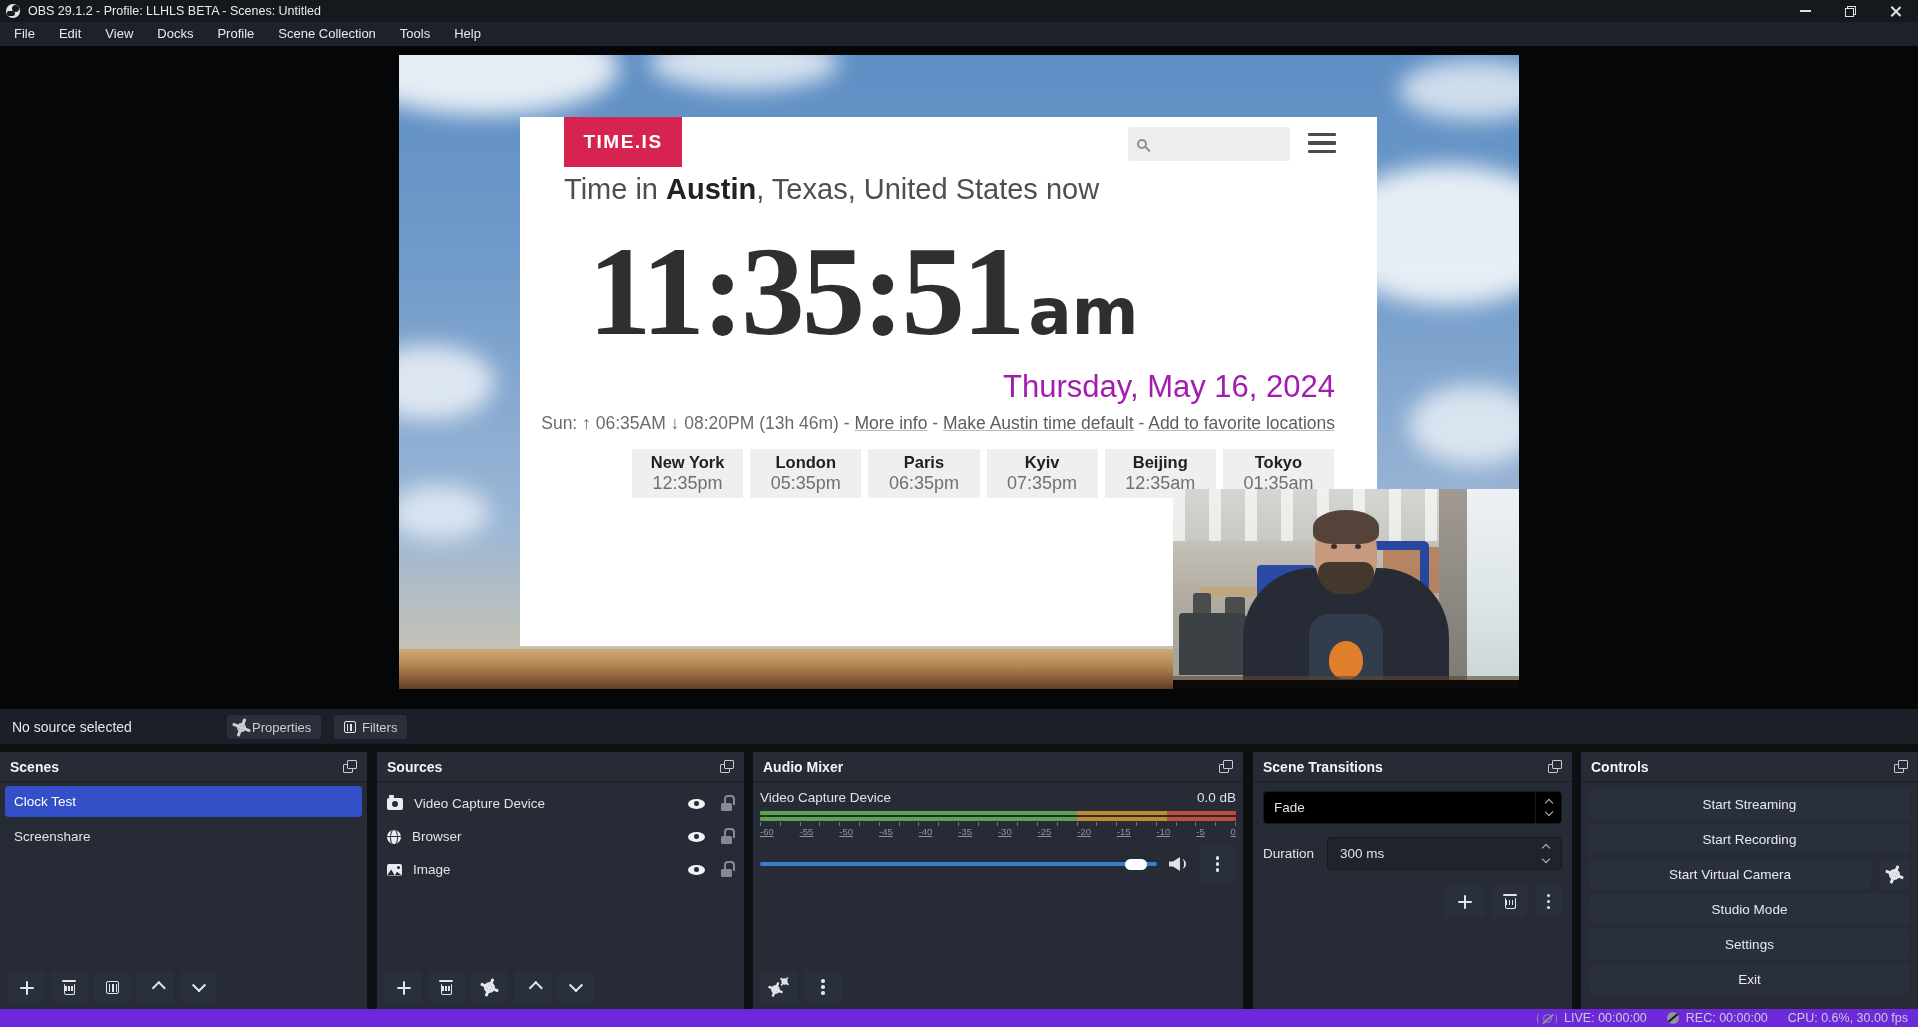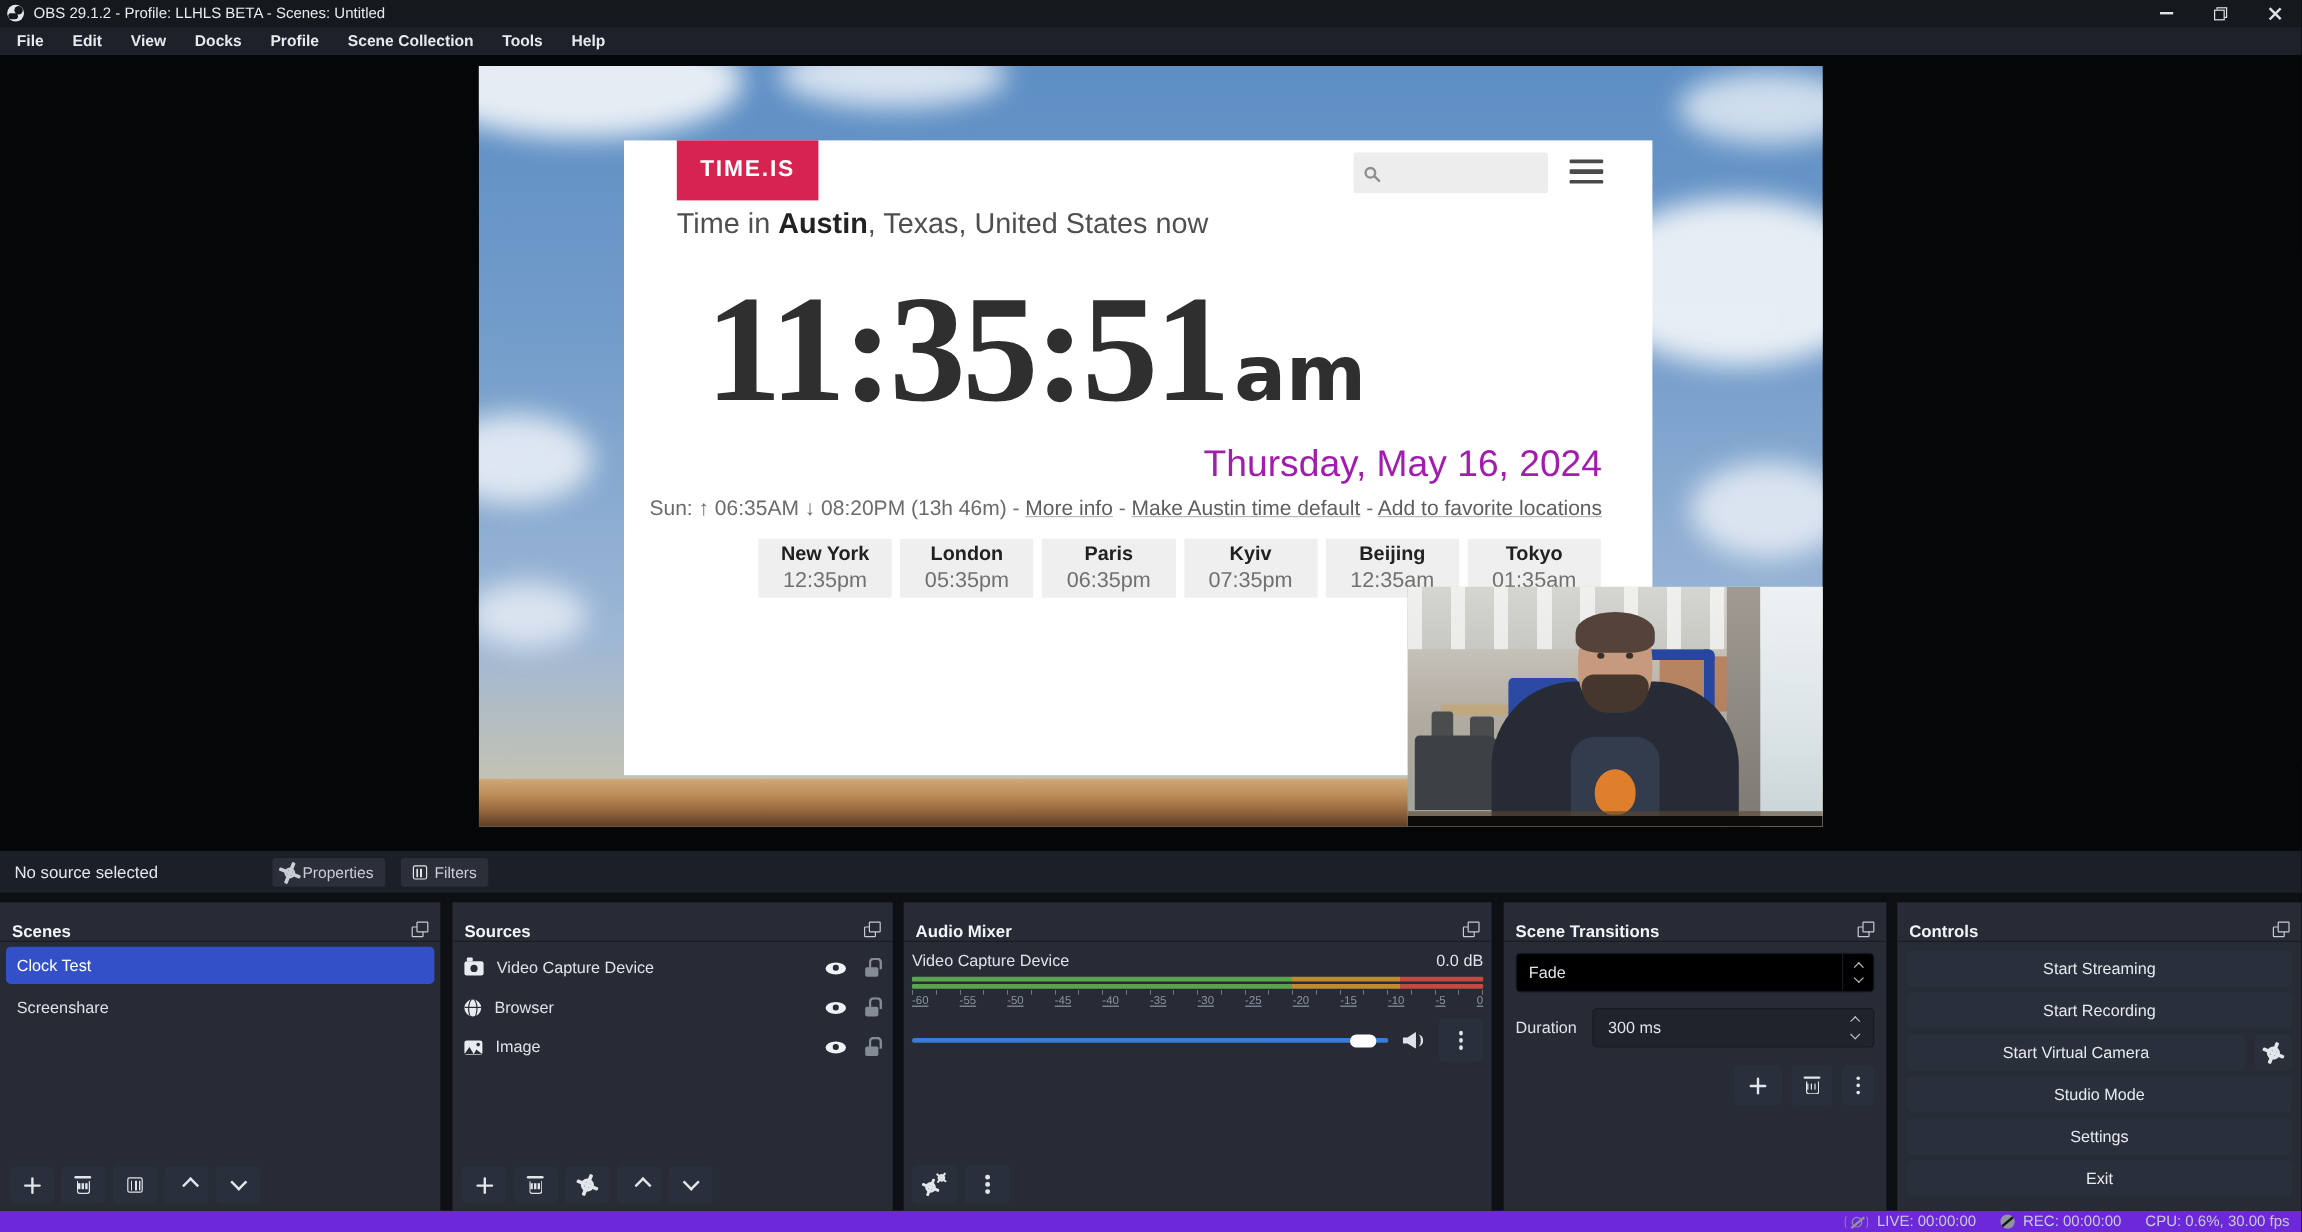--- a/index.html
+++ b/index.html
@@ -17,40 +17,40 @@
   .i-min { width:11px; height:2px; background:#dfe2e6; }
   .i-restore { width:11px; height:11px; position:relative; }
   .i-restore::before { content:""; position:absolute; top:0; right:0; width:7px; height:7px; border:1.3px solid #dfe2e6; }
   .i-restore::after { content:""; position:absolute; bottom:0; left:0; width:7px; height:7px; border:1.3px solid #dfe2e6; background:#15181d; }
   .i-close { width:13px; height:13px; position:relative; }
   .i-close::before,.i-close::after { content:""; position:absolute; left:6px; top:0; width:1.6px; height:13px; background:#dfe2e6; }
   .i-close::before { transform:rotate(45deg);} .i-close::after { transform:rotate(-45deg);}
 
   
   .menubar { height:24px; background:#1d2129; display:flex; align-items:center; padding-left:2px; }
-  .menu-item { color:#e6e9ed; font-size:13px; padding:0 12px; line-height:24px;font-weight:bold; }
+  .menu-item { color:#e6e9ed; font-size:13px; padding:0 12px; line-height:24px; }
 
   
   .preview { height:663px; background:#050607; position:relative; }
   .video { position:absolute; left:399px; top:9px; width:1120px; height:634px; overflow:hidden; }
   .sky { position:absolute; inset:0; background:linear-gradient(180deg,#5d8ec4 0%,#729cca 35%,#9db7d6 75%,#c8c3b0 96%,#d0c2a2 100%); }
   .cloud { position:absolute; background:#f4f7fa; border-radius:50%; filter:blur(11px); opacity:.9; }
   .desert { position:absolute; left:0; bottom:0; width:100%; height:40px;
     background:linear-gradient(180deg,#cfa978 0%,#bb8c57 35%,#8e603a 72%,#5c3d26 100%); }
 
   
   .card { position:absolute; left:121px; top:62px; width:857px; height:529px; background:#ffffff; }
   .ti-logo { position:absolute; left:44px; top:0; width:118px; height:50px; background:#d6234f; color:#fff;
     font-weight:bold; font-size:19px; letter-spacing:1.5px; display:flex; align-items:center; justify-content:center; }
   .ti-search { position:absolute; left:608px; top:10px; width:162px; height:34px; background:#ededed; border-radius:2px; display:flex; align-items:center; padding-left:9px; }
   .i-search { width:10px; height:10px; border:2px solid #8f8f8f; border-radius:50%; position:relative; flex:none; }
   .i-search::after { content:""; position:absolute; width:7px; height:2px; background:#8f8f8f; transform:rotate(45deg); right:-6px; bottom:-3px; border-radius:1px; }
   .ti-burger { position:absolute; left:788px; top:16px; width:28px; height:20px; display:flex; flex-direction:column; justify-content:space-between; }
   .ti-burger span { display:block; height:3.2px; background:#4a4a4a; border-radius:1px; }
-  .ti-heading { position:absolute; left:44px; top:56px; font-size:24px; color:#4f4f4f; white-space:nowrap;text-align:right; }
+  .ti-heading { position:absolute; left:44px; top:56px; font-size:29px; color:#4f4f4f; white-space:nowrap;text-align:right; }
   .ti-heading b { color:#222; }
   .ti-clock { position:absolute; left:68px; top:102px; white-space:nowrap; color:#2f2f2f; font-family:"DejaVu Sans",sans-serif; }
   .ti-clock .t { font-size:127px; font-weight:bold; letter-spacing:-3px;font-family:Liberation Serif, serif; }
   .ti-clock .ampm { font-size:64px; font-weight:bold; margin-left:6px; }
   .ti-date { position:absolute; right:42px; top:252px; font-size:31px; color:#a21caf; }
   .ti-sun { position:absolute; right:42px; top:296px; font-size:17.5px; color:#6b6b6b; white-space:nowrap; }
   .ti-sun .lnk { text-decoration:underline; text-decoration-color:#b9b9b9; color:#5d5d5d; }
   .ti-cities { position:absolute; left:112px; top:332px; width:702px; display:flex; gap:7px; }
   .ti-city { flex:1; height:49px; background:#efefef; display:flex; flex-direction:column; align-items:center; justify-content:center; }
   .ti-city .n { font-size:16.5px; font-weight:bold; color:#212121; }
@@ -92,22 +92,22 @@
   .srcbar-btn { position:absolute; top:6px; height:24px; background:#2a2f3a; border-radius:3px; display:flex; align-items:center;
     color:#c9ced6; font-size:13px; padding:0 10px; gap:6px; }
   .btn-properties { left:227px; } .btn-filters { left:334px; }
 
   
   .dockrow { height:265px; background:#0d0f13; padding-top:8px; display:flex; }
   .dock { background:#262b35; height:257px; display:flex; flex-direction:column; position:relative; }
   .dock-scenes { width:367px; } .dock-sources { width:367px; margin-left:10px; }
   .dock-mixer { width:490px; margin-left:9px; } .dock-trans { width:319px; margin-left:10px; }
   .dock-controls { width:337px; margin-left:9px; }
-  .dock-header { height:30px; flex:none; display:flex; justify-content:space-between;
-    padding:16px 10px; border-bottom:1px solid #191d24; }
+  .dock-header { height:30px; flex:none; display:flex; align-items:center; justify-content:space-between;
+    padding:0 10px; border-bottom:1px solid #191d24; }
   .dock-title { color:#f2f4f7; font-size:14px; font-weight:bold; }
   .i-popout { width:14px; height:13px; position:relative; }
   .i-popout::before { content:""; position:absolute; left:0; bottom:0; width:8px; height:7px; border:1.4px solid #c6cbd3; border-radius:1px; }
   .i-popout::after { content:""; position:absolute; right:0; top:0; width:8px; height:7px; border:1.4px solid #c6cbd3; border-radius:1px; background:#262b35; }
   .dock-body { flex:1; position:relative; }
   .dock-toolbar { position:absolute; left:8px; bottom:6px; display:flex; gap:6px; }
   .tb-btn { width:37px; height:31px; background:#2a303b; border-radius:4px; display:flex; align-items:center; justify-content:center; }
 
   
   .i-plus { width:14px; height:14px; position:relative; }

